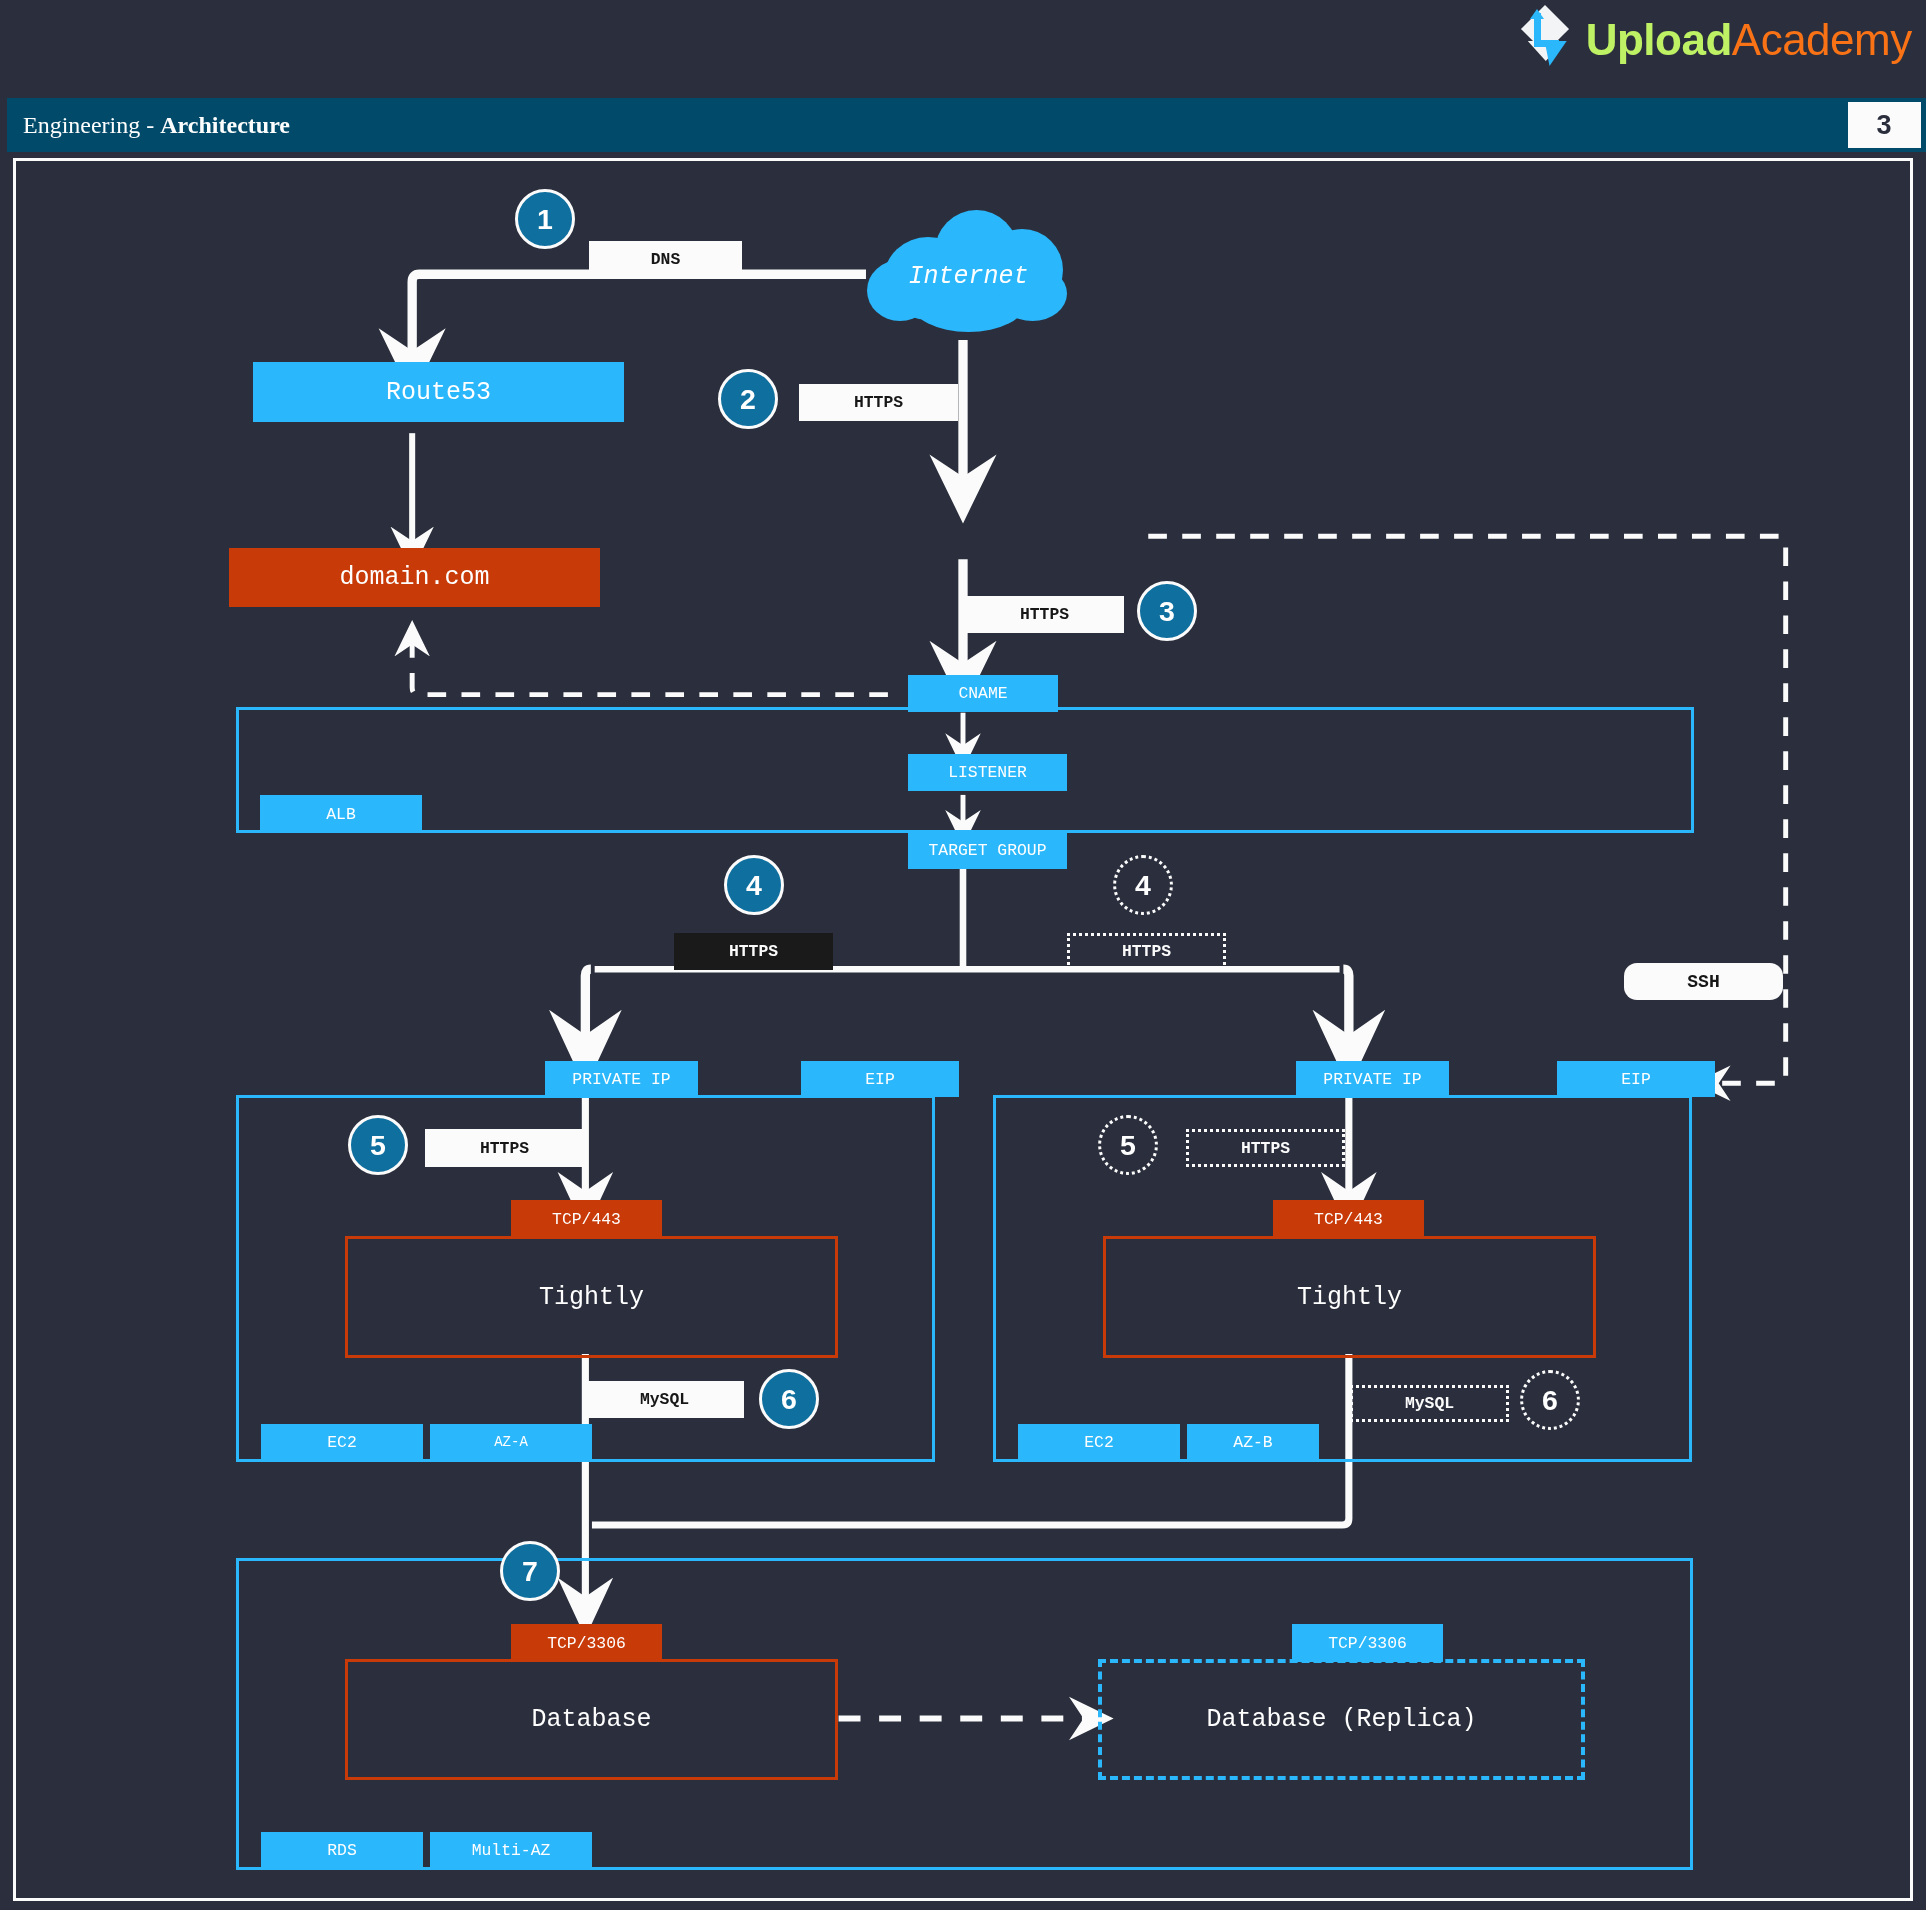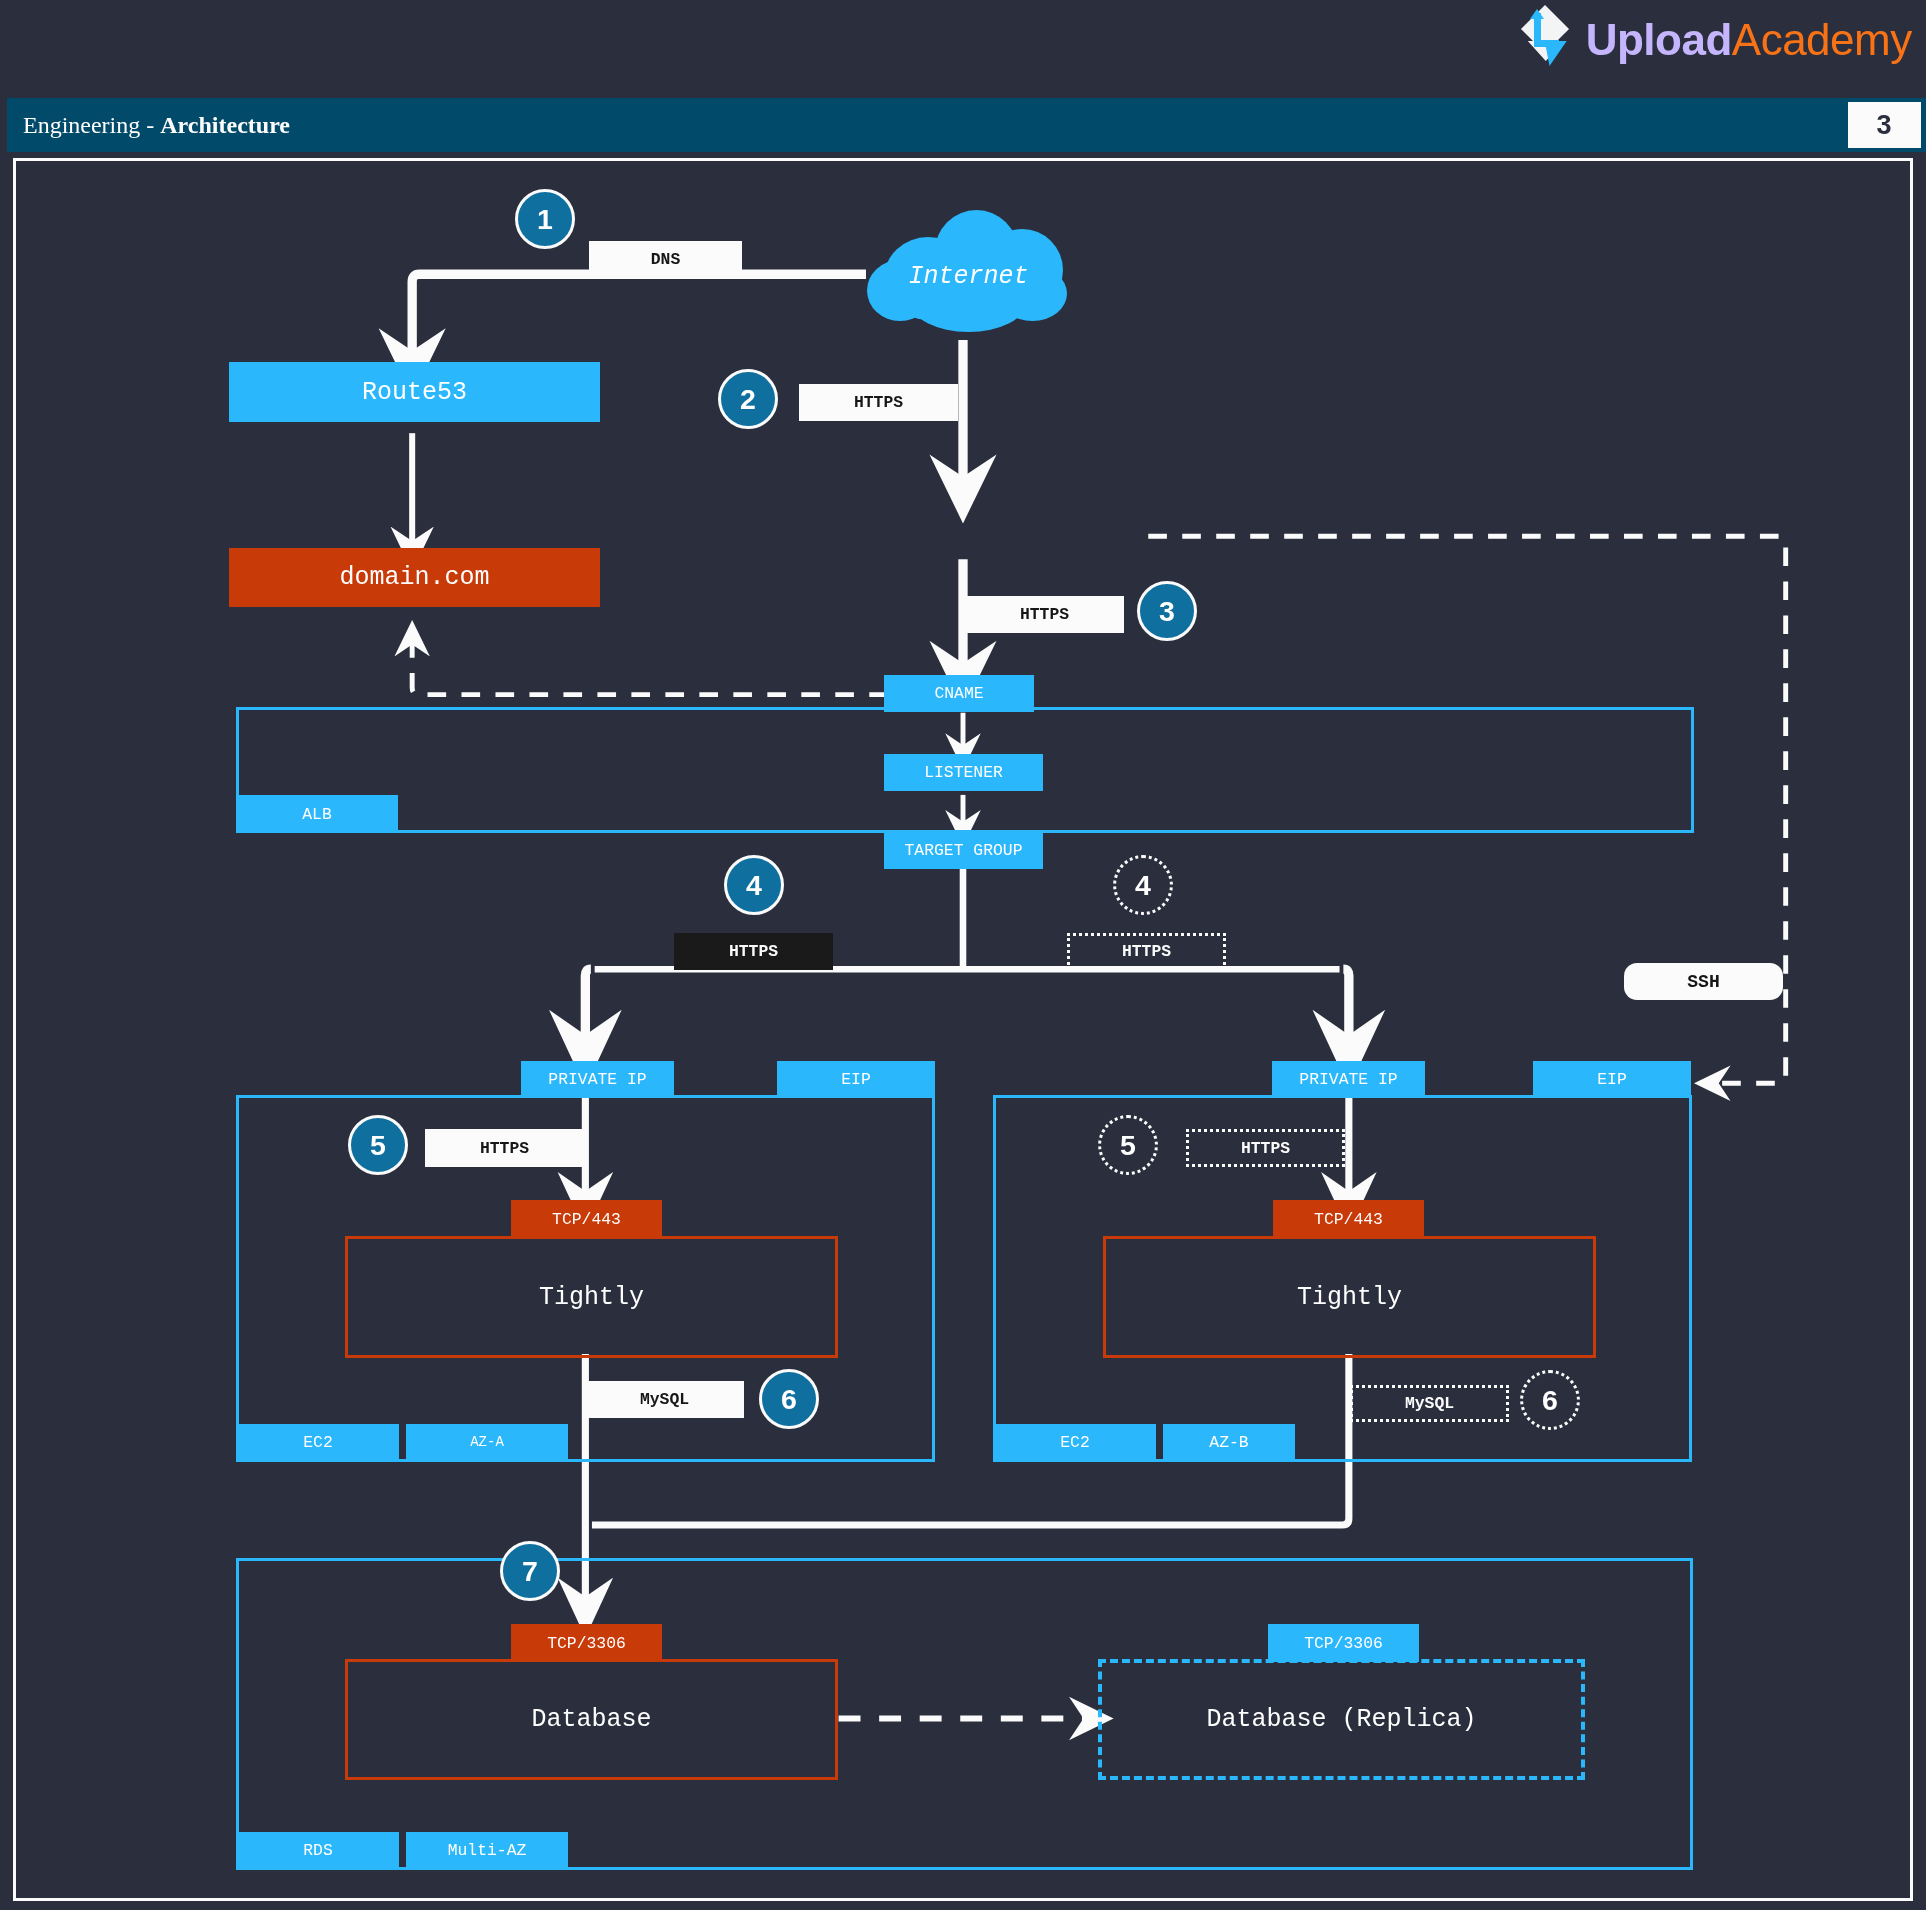--- a/index.html
+++ b/index.html
@@ -9,37 +9,37 @@
   
   .logo-wrap{position:absolute;right:14.3px;top:4.4px;height:71px;display:flex;align-items:center;gap:12px;}
   .logo-mark{position:relative;width:53px;height:64px;}
   .logo-mark .dia{position:absolute;left:7.7px;top:4.4px;width:34px;height:34px;background:#f2f4f6;transform:rotate(45deg);}
   .logo-mark .vee2{position:absolute;left:7.1px;top:33px;width:36px;height:20px;background:#f2f4f6;clip-path:polygon(0 0,100% 0,50% 100%);}
   .logo-mark .vee3{position:absolute;left:24px;top:33px;width:22px;height:25px;background:#2bb7fb;clip-path:polygon(0 0,100% 0,22% 100%);}
   .logo-mark .arr{position:absolute;left:13px;top:5.5px;width:7.1px;height:33px;background:#2bb7fb;}
   .logo-mark .arrhead{position:absolute;left:9.3px;top:1.1px;width:0;height:0;border-left:7.7px solid transparent;border-right:7.7px solid transparent;border-bottom:10px solid #2bb7fb;}
   .logo-mark .arrfoot{position:absolute;left:13px;top:32px;width:25px;height:7.1px;background:#2bb7fb;}
   .logo-txt{font-size:44px;font-weight:700;letter-spacing:-0.5px;line-height:1;}
-  .logo-txt .w1{color:#c4b5fd;}
+  .logo-txt .w1{color:#bef264;}
   .logo-txt .w2{color:#f97316;font-weight:400;}
 
   .titlebar{position:absolute;left:6.6px;top:98px;width:1920px;height:54px;background:#014a69;}
   .titlebar .t{position:absolute;left:16.4px;top:50%;transform:translateY(-50%);
     font-family:"Liberation Serif",serif;font-size:24px;color:#fff;white-space:nowrap;}
   .titlebar .t b{font-weight:700;}
   .pagenum{position:absolute;right:5.5px;top:102px;width:73px;height:46px;background:#fbfbfb;
     display:flex;align-items:center;justify-content:center;
     font-size:27px;font-weight:700;color:#2b2f3d;}
 
   .frame{position:absolute;left:13px;top:158px;width:1900px;height:1743px;border:3.8px solid #fbfbfb;box-sizing:border-box;}
 
   
   .box{position:absolute;box-sizing:border-box;display:flex;align-items:center;justify-content:center;
        font-family:"Liberation Mono",monospace;color:#fff;text-align:center;}
-  .blue-solid{background:#2bb7fb;}
+  .blue-solid{background:#2bb7fb;margin-left:24px;}
   .orange-solid{background:#c83a08;}
   .white-lbl{background:#fbfbfb;color:#171717;font-weight:700;}
   .dark-lbl{background:#1a1a1a;color:#fbfbfb;font-weight:700;}
   .dotted-lbl{background:transparent;color:#fbfbfb;font-weight:700;border:3.8px dotted #fbfbfb;}
   .orange-outline{background:transparent;border:3.8px solid #c83a08;}
   .blue-outline{background:transparent;border:3.8px solid #2bb7fb;}
   .blue-dashed{background:transparent;border:4.4px dashed #2bb7fb;}
 
   .badge{position:absolute;box-sizing:border-box;border-radius:50%;
          display:flex;align-items:center;justify-content:center;

